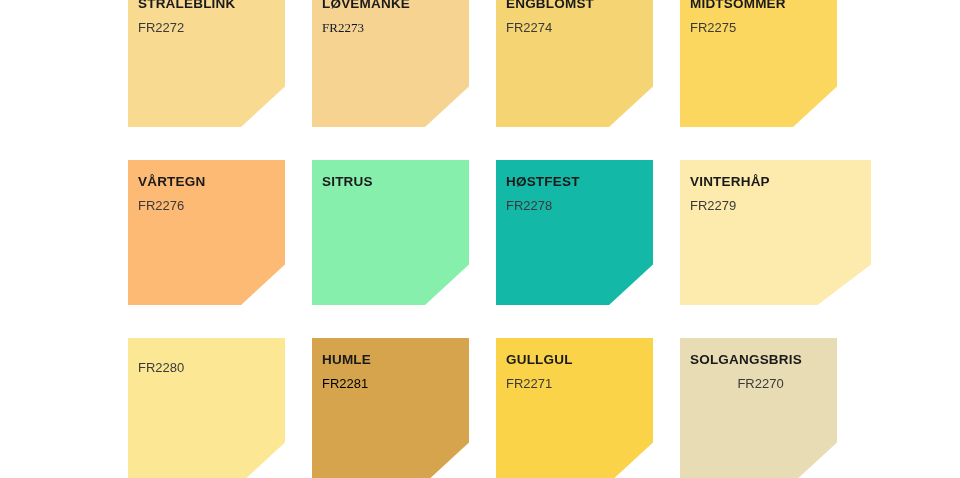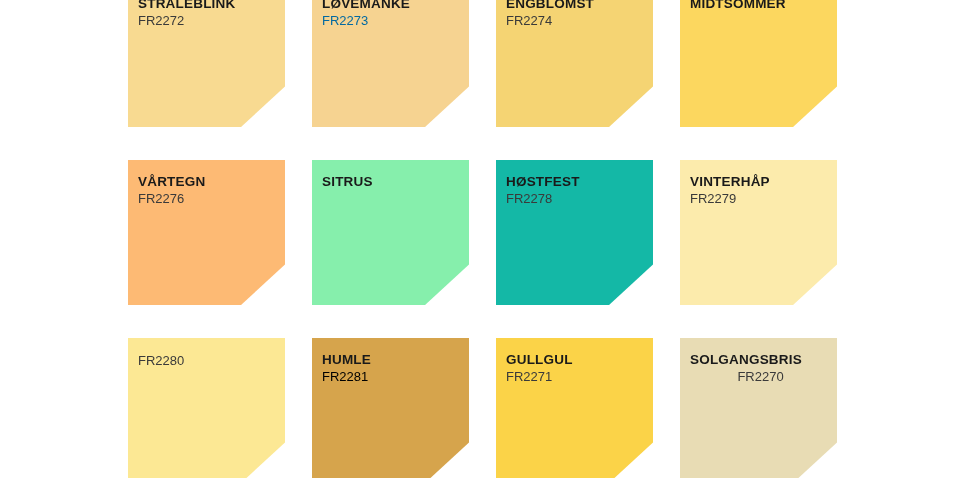--- a/index.html
+++ b/index.html
@@ -52,69 +52,70 @@
     line-height: 1.18;
     white-space: nowrap;
   }
 
   .swatch-code {
     display: block;
     font-size: 13px;
     font-weight: normal;
     color: #3a3a3a;
     line-height: 1.3;
-    margin-top: 1px;
+    margin-top: 8px;
     white-space: nowrap;
   }
 </style>
 </head>
 <body style="background: rgb(255, 255, 255);">
 
 <div id="palette-grid">
     <div class="swatch" style="background: rgb(248, 218, 145);">
       <div class="swatch-text">
         <span class="swatch-name" style="color: rgb(26, 26, 26);">STRÅLEBLINK</span>
         <span class="swatch-code" style="color: rgb(58, 58, 58);">FR2272</span>
       </div>
     </div>
     <div class="swatch" style="background: rgb(246, 211, 145);">
       <div class="swatch-text">
         <span class="swatch-name" style="color: rgb(26, 26, 26);">LØVEMANKE</span>
-        <span class="swatch-code" style="color: #0369a1;">FR2273</span>
+        <span class="swatch-code" style="color: #0f172a; font-family: Liberation Serif, serif;">FR2273</span>
       </div>
     </div>
     <div class="swatch" style="background: rgb(245, 212, 115);">
       <div class="swatch-text">
         <span class="swatch-name" style="color: rgb(26, 26, 26);">ENGBLOMST</span>
         <span class="swatch-code" style="color: rgb(58, 58, 58);">FR2274</span>
       </div>
     </div>
     <div class="swatch" style="background: rgb(252, 215, 95);">
       <div class="swatch-text">
         <span class="swatch-name" style="color: rgb(26, 26, 26);">MIDTSOMMER</span>
+        <span class="swatch-code" style="color: rgb(58, 58, 58);">FR2275</span>
       </div>
     </div>
     <div class="swatch" style="background: #fdba74;">
       <div class="swatch-text">
         <span class="swatch-name" style="color: rgb(26, 26, 26);">VÅRTEGN</span>
         <span class="swatch-code" style="color: rgb(58, 58, 58);">FR2276</span>
       </div>
     </div>
     <div class="swatch" style="background: #86efac;">
       <div class="swatch-text">
         <span class="swatch-name" style="color: rgb(26, 26, 26);">SITRUS</span>
       </div>
     </div>
     <div class="swatch" style="background: #14b8a6;">
       <div class="swatch-text">
         <span class="swatch-name" style="color: rgb(26, 26, 26);">HØSTFEST</span>
         <span class="swatch-code" style="color: rgb(58, 58, 58);">FR2278</span>
       </div>
     </div>
-    <div class="swatch" style="background: rgb(252, 235, 172);">
+    <div class="swatch" style="background: rgb(252, 235, 172); padding-left: 34px;">
       <div class="swatch-text">
         <span class="swatch-name" style="color: rgb(26, 26, 26);">VINTERHÅP</span>
         <span class="swatch-code" style="color: rgb(58, 58, 58);">FR2279</span>
       </div>
     </div>
     <div class="swatch" style="background: rgb(252, 232, 148);">
       <div class="swatch-text">
         <span class="swatch-code" style="color: rgb(58, 58, 58);">FR2280</span>
       </div>
     </div>

